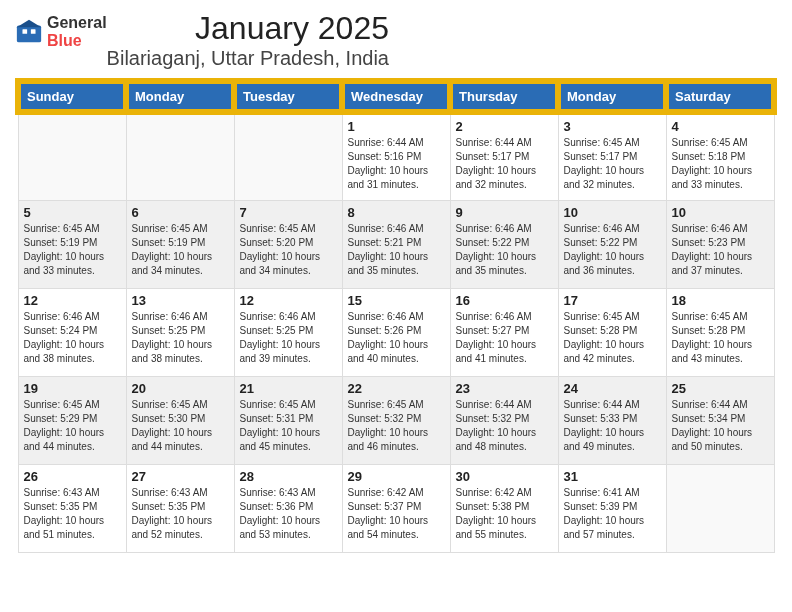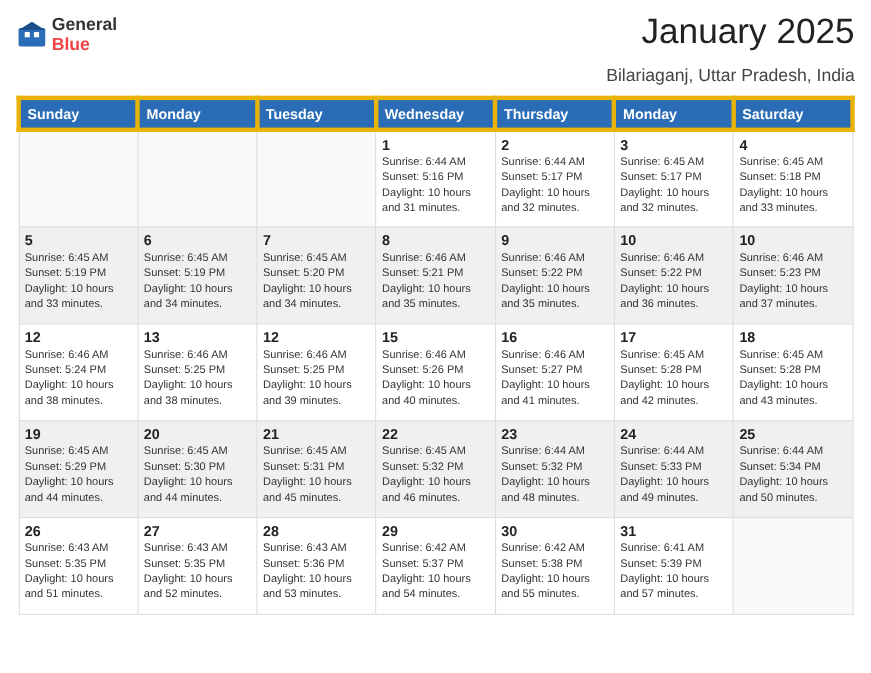--- a/index.html
+++ b/index.html
@@ -6,23 +6,21 @@
     body {
       font-family: Arial, sans-serif;
       background: #fff;
       width: 792px;
       min-height: 612px;
       padding: 10px 15px;
     }
     .header-area {
       display: flex;
       align-items: flex-start;
-      justify-content: space-between;
       margin-bottom: 8px;
-      gap: 19px;
     }
     .logo {
       display: flex;
       align-items: center;
       margin-top: 4px;
     }
     .logo-text {
       display: flex;
       flex-direction: column;
       line-height: 1.1;
@@ -44,37 +42,36 @@
     }
     .title-area {
       text-align: right;
     }
     .title-area h1 {
       font-size: 32px;
       font-weight: normal;
       color: #222;
     }
     .title-area h2 {
-      font-size: 16px;
+      font-size: 20px;
       font-weight: normal;
       color: #444;
-      margin-top: 14px;
     }
     .calendar {
       width: 100%;
       border-collapse: collapse;
       border: 1px solid #ccc;
     }
     .calendar th {
       background: #2a6cb5;
       color: #fff;
       text-align: left;
       padding: 5px 6px;
       font-size: 13px;
-      border: 4px solid #eab308;
+      border: 6px solid #eab308;
     }
     .calendar td {
       vertical-align: top;
       padding: 4px 5px;
       font-size: 11px;
       color: #333;
       border: 1px solid #ddd;
       width: calc(100% / 7);
       min-height: 80px;
       background: #fff;

